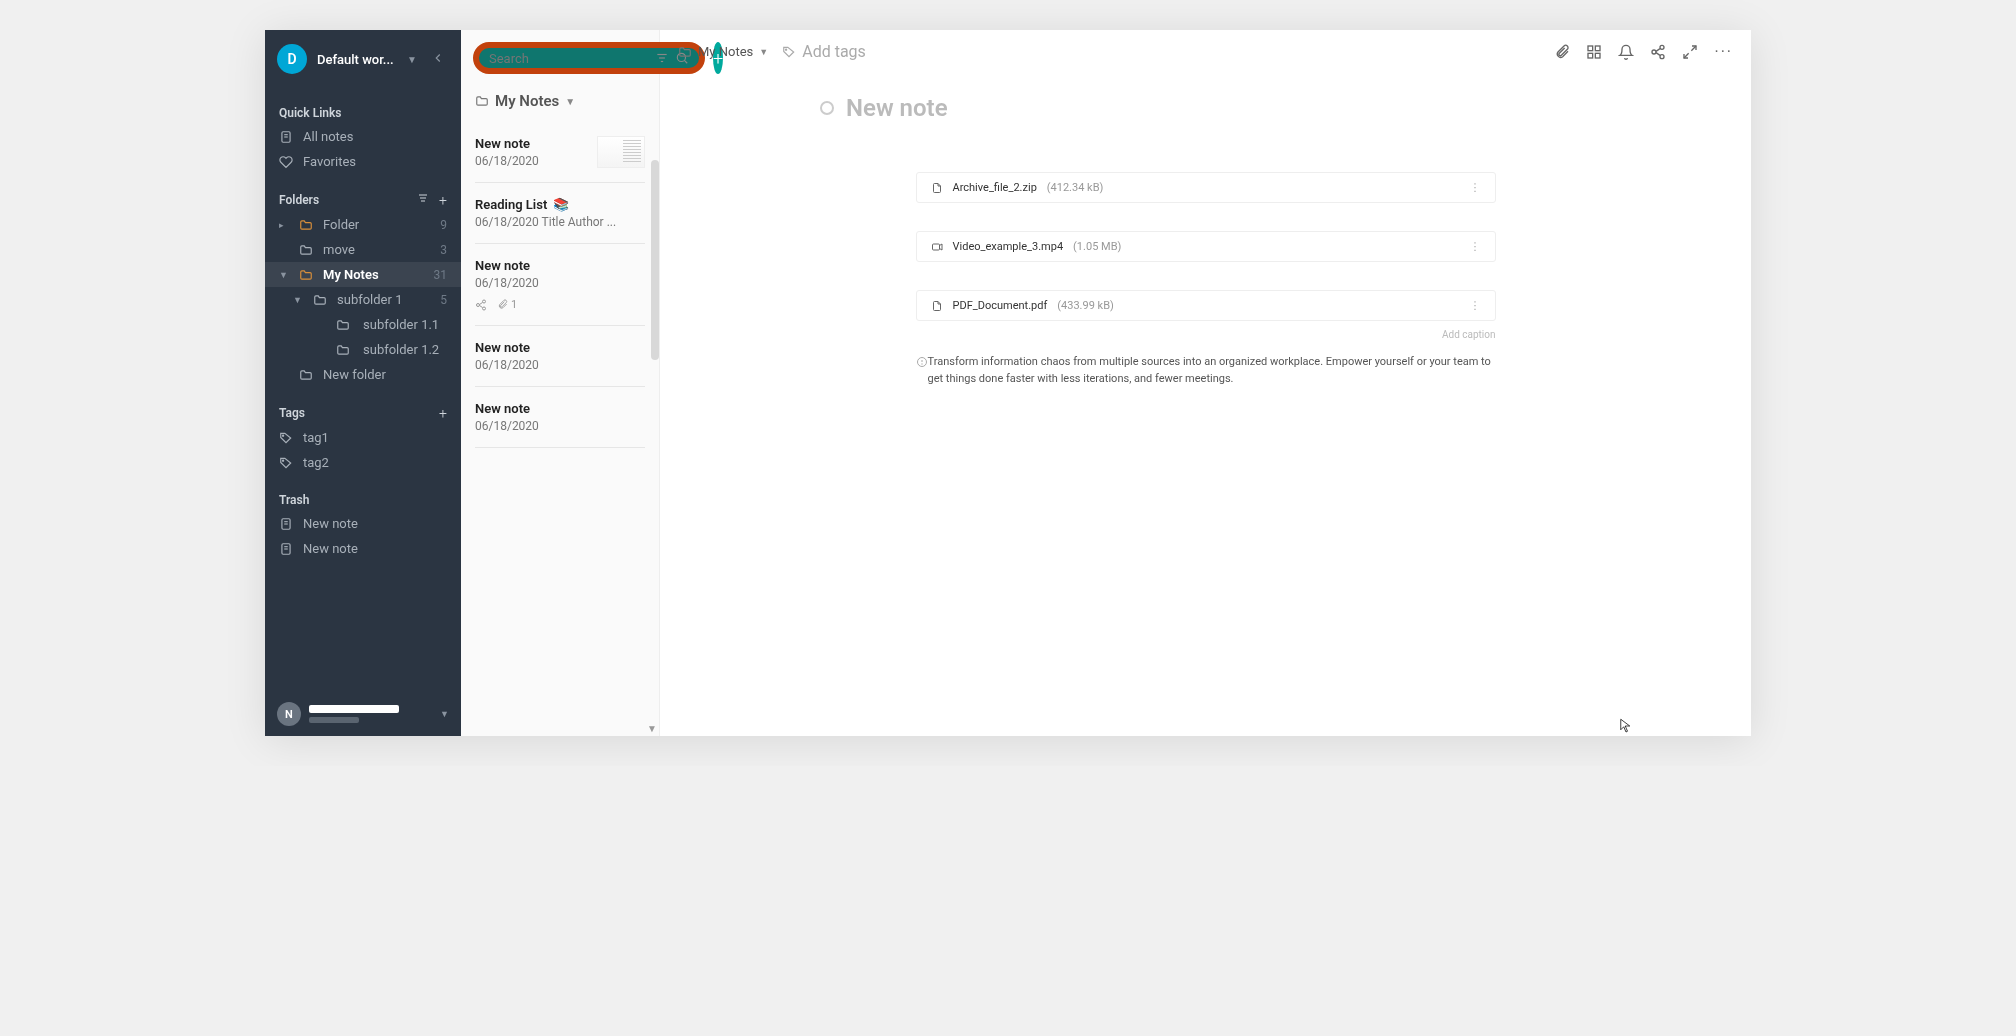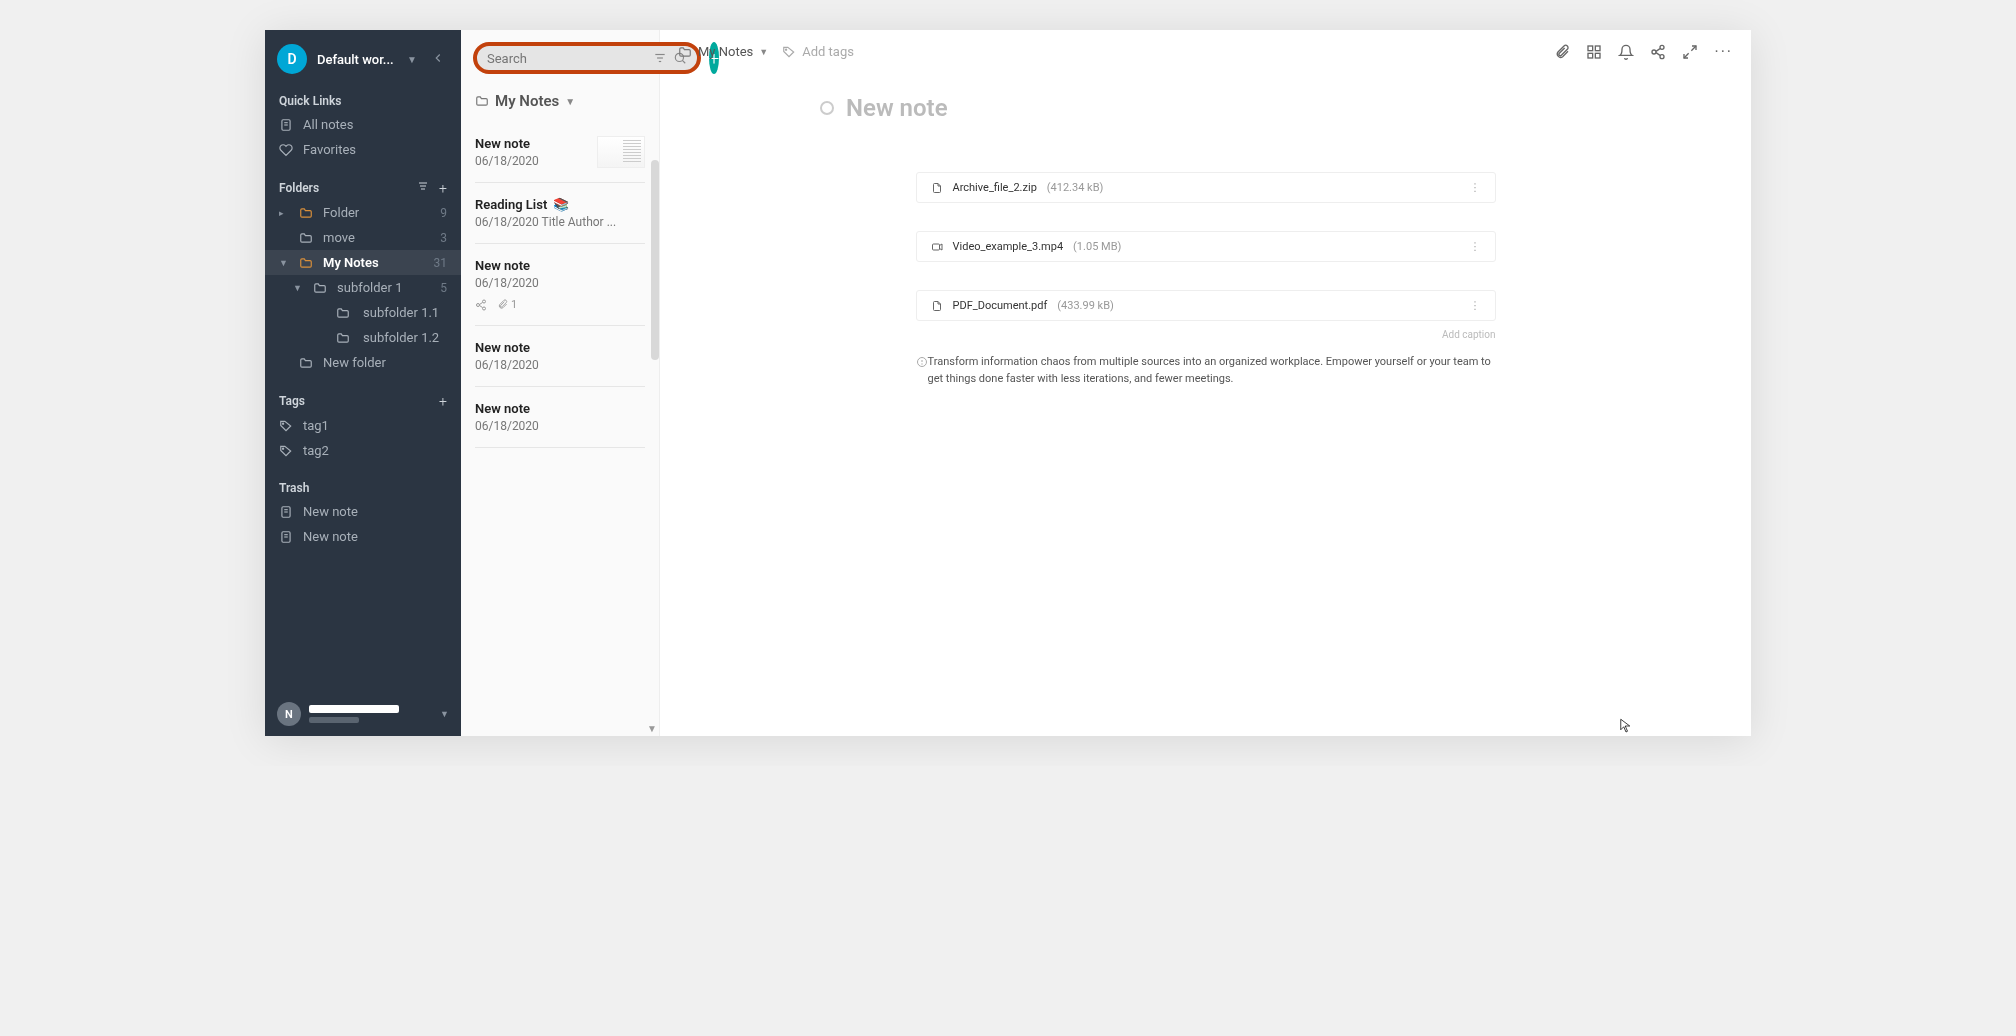--- a/index.html
+++ b/index.html
@@ -6,62 +6,62 @@
 body { background: #f0f0f0; padding: 30px; }
 .app { display: flex; width: 1486px; height: 706px; margin: 0 auto; background: #fff; box-shadow: 0 4px 40px rgba(0,0,0,0.1); overflow: hidden; }
 
 
 .sidebar { width: 196px; background: #2b3542; color: #a8b0b9; display: flex; flex-direction: column; font-size: 13px; }
 .ws-header { display: flex; align-items: center; padding: 14px 12px; gap: 10px; }
 .ws-avatar { width: 30px; height: 30px; border-radius: 50%; background: #00a7d6; color: #fff; display: flex; align-items: center; justify-content: center; font-weight: 600; font-size: 14px; }
 .ws-name { flex: 1; color: #fff; font-weight: 500; white-space: nowrap; overflow: hidden; text-overflow: ellipsis; }
 .ws-caret { color: #8a94a0; font-size: 10px; }
 .ws-collapse { color: #8a94a0; padding: 4px; cursor: pointer; }
-.sb-section-title { padding: 6px 14px 4px; font-size: 12px; font-weight: 600; color: #cfd5db; display: flex; align-items: center; justify-content: space-between; }
+.sb-section-title { padding: 6px 14px 4px; font-size: 12px; font-weight: 600; color: #cfd5db; display: flex; align-items: center; justify-content: space-between; margin-top: 12px; }
 .sb-item { display: flex; align-items: center; gap: 10px; padding: 5px 14px; cursor: pointer; }
 .sb-item.active { background: rgba(255,255,255,0.08); }
 .sb-item .label { flex: 1; }
 .sb-item .count { color: #6f7a87; font-size: 12px; }
 .sb-icon { width: 14px; height: 14px; flex-shrink: 0; }
 .folder-item { padding-left: 14px; }
 .folder-item.d1 { padding-left: 28px; }
 .folder-item.d2 { padding-left: 48px; gap: 13px; }
 .tri { font-size: 9px; width: 10px; color: #8a94a0; }
 .folder-item .label.bold { color: #fff; font-weight: 600; }
 .sb-bottom { margin-top: auto; padding: 10px 12px; display: flex; align-items: center; gap: 8px; }
 .sb-user { width: 24px; height: 24px; border-radius: 50%; background: #6a7480; color: #fff; display: flex; align-items: center; justify-content: center; font-size: 11px; font-weight: 600; }
 .sb-user-bar { flex: 1; }
 .sb-bar1 { height: 8px; background: #fff; border-radius: 2px; width: 90px; margin-bottom: 4px; }
 .sb-bar2 { height: 6px; background: #5a6470; border-radius: 2px; width: 50px; }
 
 
 .notelist { width: 199px; background: #fafafa; border-right: 1px solid #eee; display: flex; flex-direction: column; position: relative; }
 .nl-top { display: flex; align-items: center; gap: 8px; padding: 12px; }
-.search { flex: 1; display: flex; align-items: center; background: #e5e5e5; border: 4px solid #c2410c; border-radius: 18px; padding: 4px 10px; height: 32px; }
+.search { flex: 1; display: flex; align-items: center; background: #0f766e; border: 6px solid #c2410c; border-radius: 18px; padding: 4px 10px; height: 32px; }
 .search input { border: none; outline: none; flex: 1; font-size: 13px; background: transparent; }
 .search-ico { color: #888; width: 14px; height: 14px; }
 .add-btn { width: 32px; height: 32px; border-radius: 50%; background: #00a99d; color: #fff; display: flex; align-items: center; justify-content: center; cursor: pointer; font-size: 18px; font-weight: 300; }
 .nl-breadcrumb { display: flex; align-items: center; gap: 6px; padding: 6px 14px 12px; color: #555; font-weight: 600; font-size: 15px; }
 .nl-breadcrumb .caret { font-size: 10px; color: #888; }
 .nl-items { flex: 1; overflow-y: auto; padding: 0 14px; }
 .nl-item { padding: 14px 0; border-bottom: 1px solid #e6e6e6; cursor: pointer; }
 .nl-item .title { font-size: 13px; font-weight: 600; color: #222; margin-bottom: 3px; display: flex; align-items: center; gap: 6px; }
 .nl-item .meta { font-size: 12px; color: #777; white-space: nowrap; overflow: hidden; text-overflow: ellipsis; }
 .nl-item .icons { display: flex; gap: 10px; margin-top: 8px; color: #999; font-size: 11px; align-items: center; }
 .nl-thumb { float: right; width: 48px; height: 32px; background: linear-gradient(#fff, #f4f4f4); border: 1px solid #eee; margin-left: 8px; position: relative; }
 .nl-thumb::after { content: ''; position: absolute; right: 3px; top: 3px; bottom: 3px; width: 18px; background: repeating-linear-gradient(#ccc, #ccc 1px, transparent 1px, transparent 3px); }
 .nl-scrollbar { position: absolute; right: 0; top: 130px; width: 8px; height: 200px; background: #d8d8d8; border-radius: 4px; }
 .nl-scroll-bot { position: absolute; right: 2px; bottom: 2px; font-size: 10px; color: #999; }
 
 
 .editor { flex: 1; display: flex; flex-direction: column; position: relative; }
 .ed-toolbar { display: flex; align-items: center; padding: 12px 18px; gap: 14px; border-bottom: 1px solid transparent; }
 .ed-crumb { display: flex; align-items: center; gap: 6px; color: #555; font-size: 13px; }
 .ed-crumb .caret { font-size: 9px; color: #888; }
-.ed-tags { display: flex; align-items: center; gap: 6px; color: #aaa; font-size: 13px; }
+.ed-tags { display: flex; align-items: center; gap: 6px; color: #aaa; font-size: 16px; }
 .ed-toolbar-right { margin-left: auto; display: flex; gap: 16px; color: #666; align-items: center; }
 .ed-ticon { width: 16px; height: 16px; cursor: pointer; }
 .ed-body { flex: 1; overflow-y: auto; padding: 20px 170px 40px 170px; }
 .ed-title-row { display: flex; align-items: center; gap: 12px; margin-bottom: 50px; margin-left: -10px; }
 .ed-bullet { width: 14px; height: 14px; border: 2px solid #ccc; border-radius: 50%; }
 .ed-title { font-size: 24px; font-weight: 600; color: #bbb; }
 .attach-block { border: 1px solid #eee; border-radius: 3px; padding: 8px 14px; display: flex; align-items: center; gap: 10px; margin: 0 auto 28px; font-size: 11px; max-width: 580px; }
 .attach-block .fname { color: #333; }
 .attach-block .fsize { color: #999; }
 .attach-block .more { margin-left: auto; color: #aaa; cursor: pointer; }

